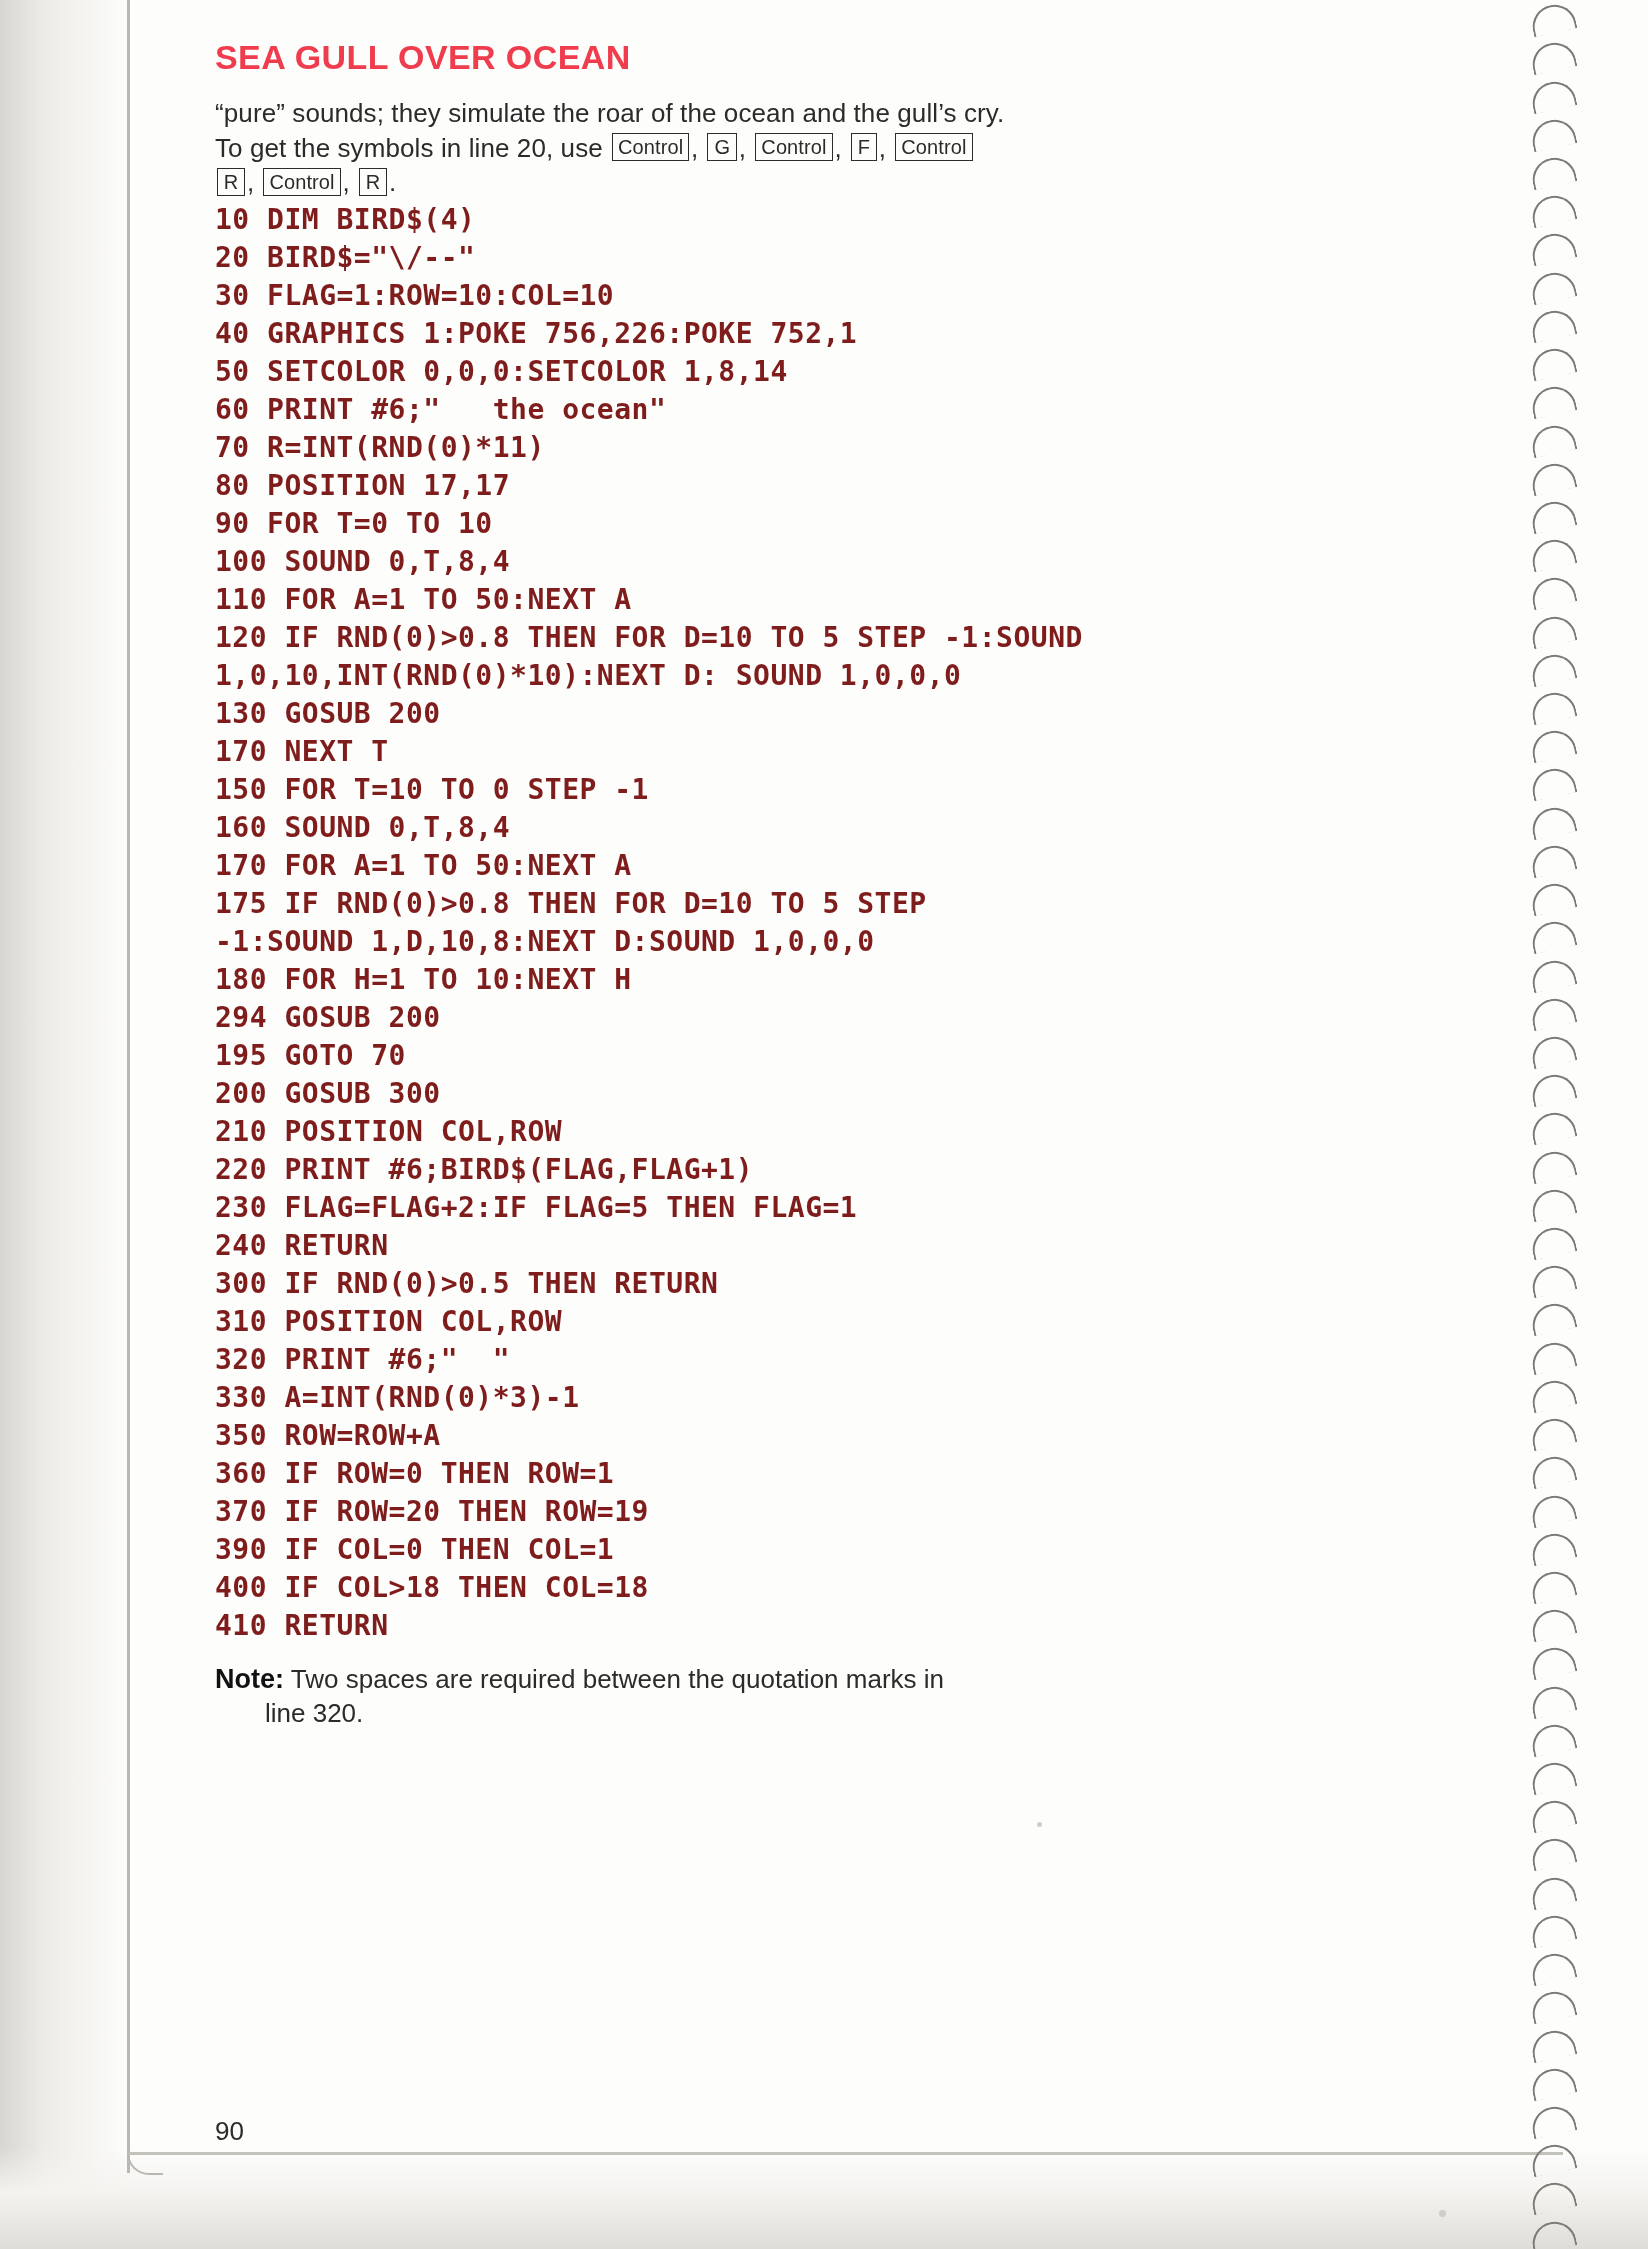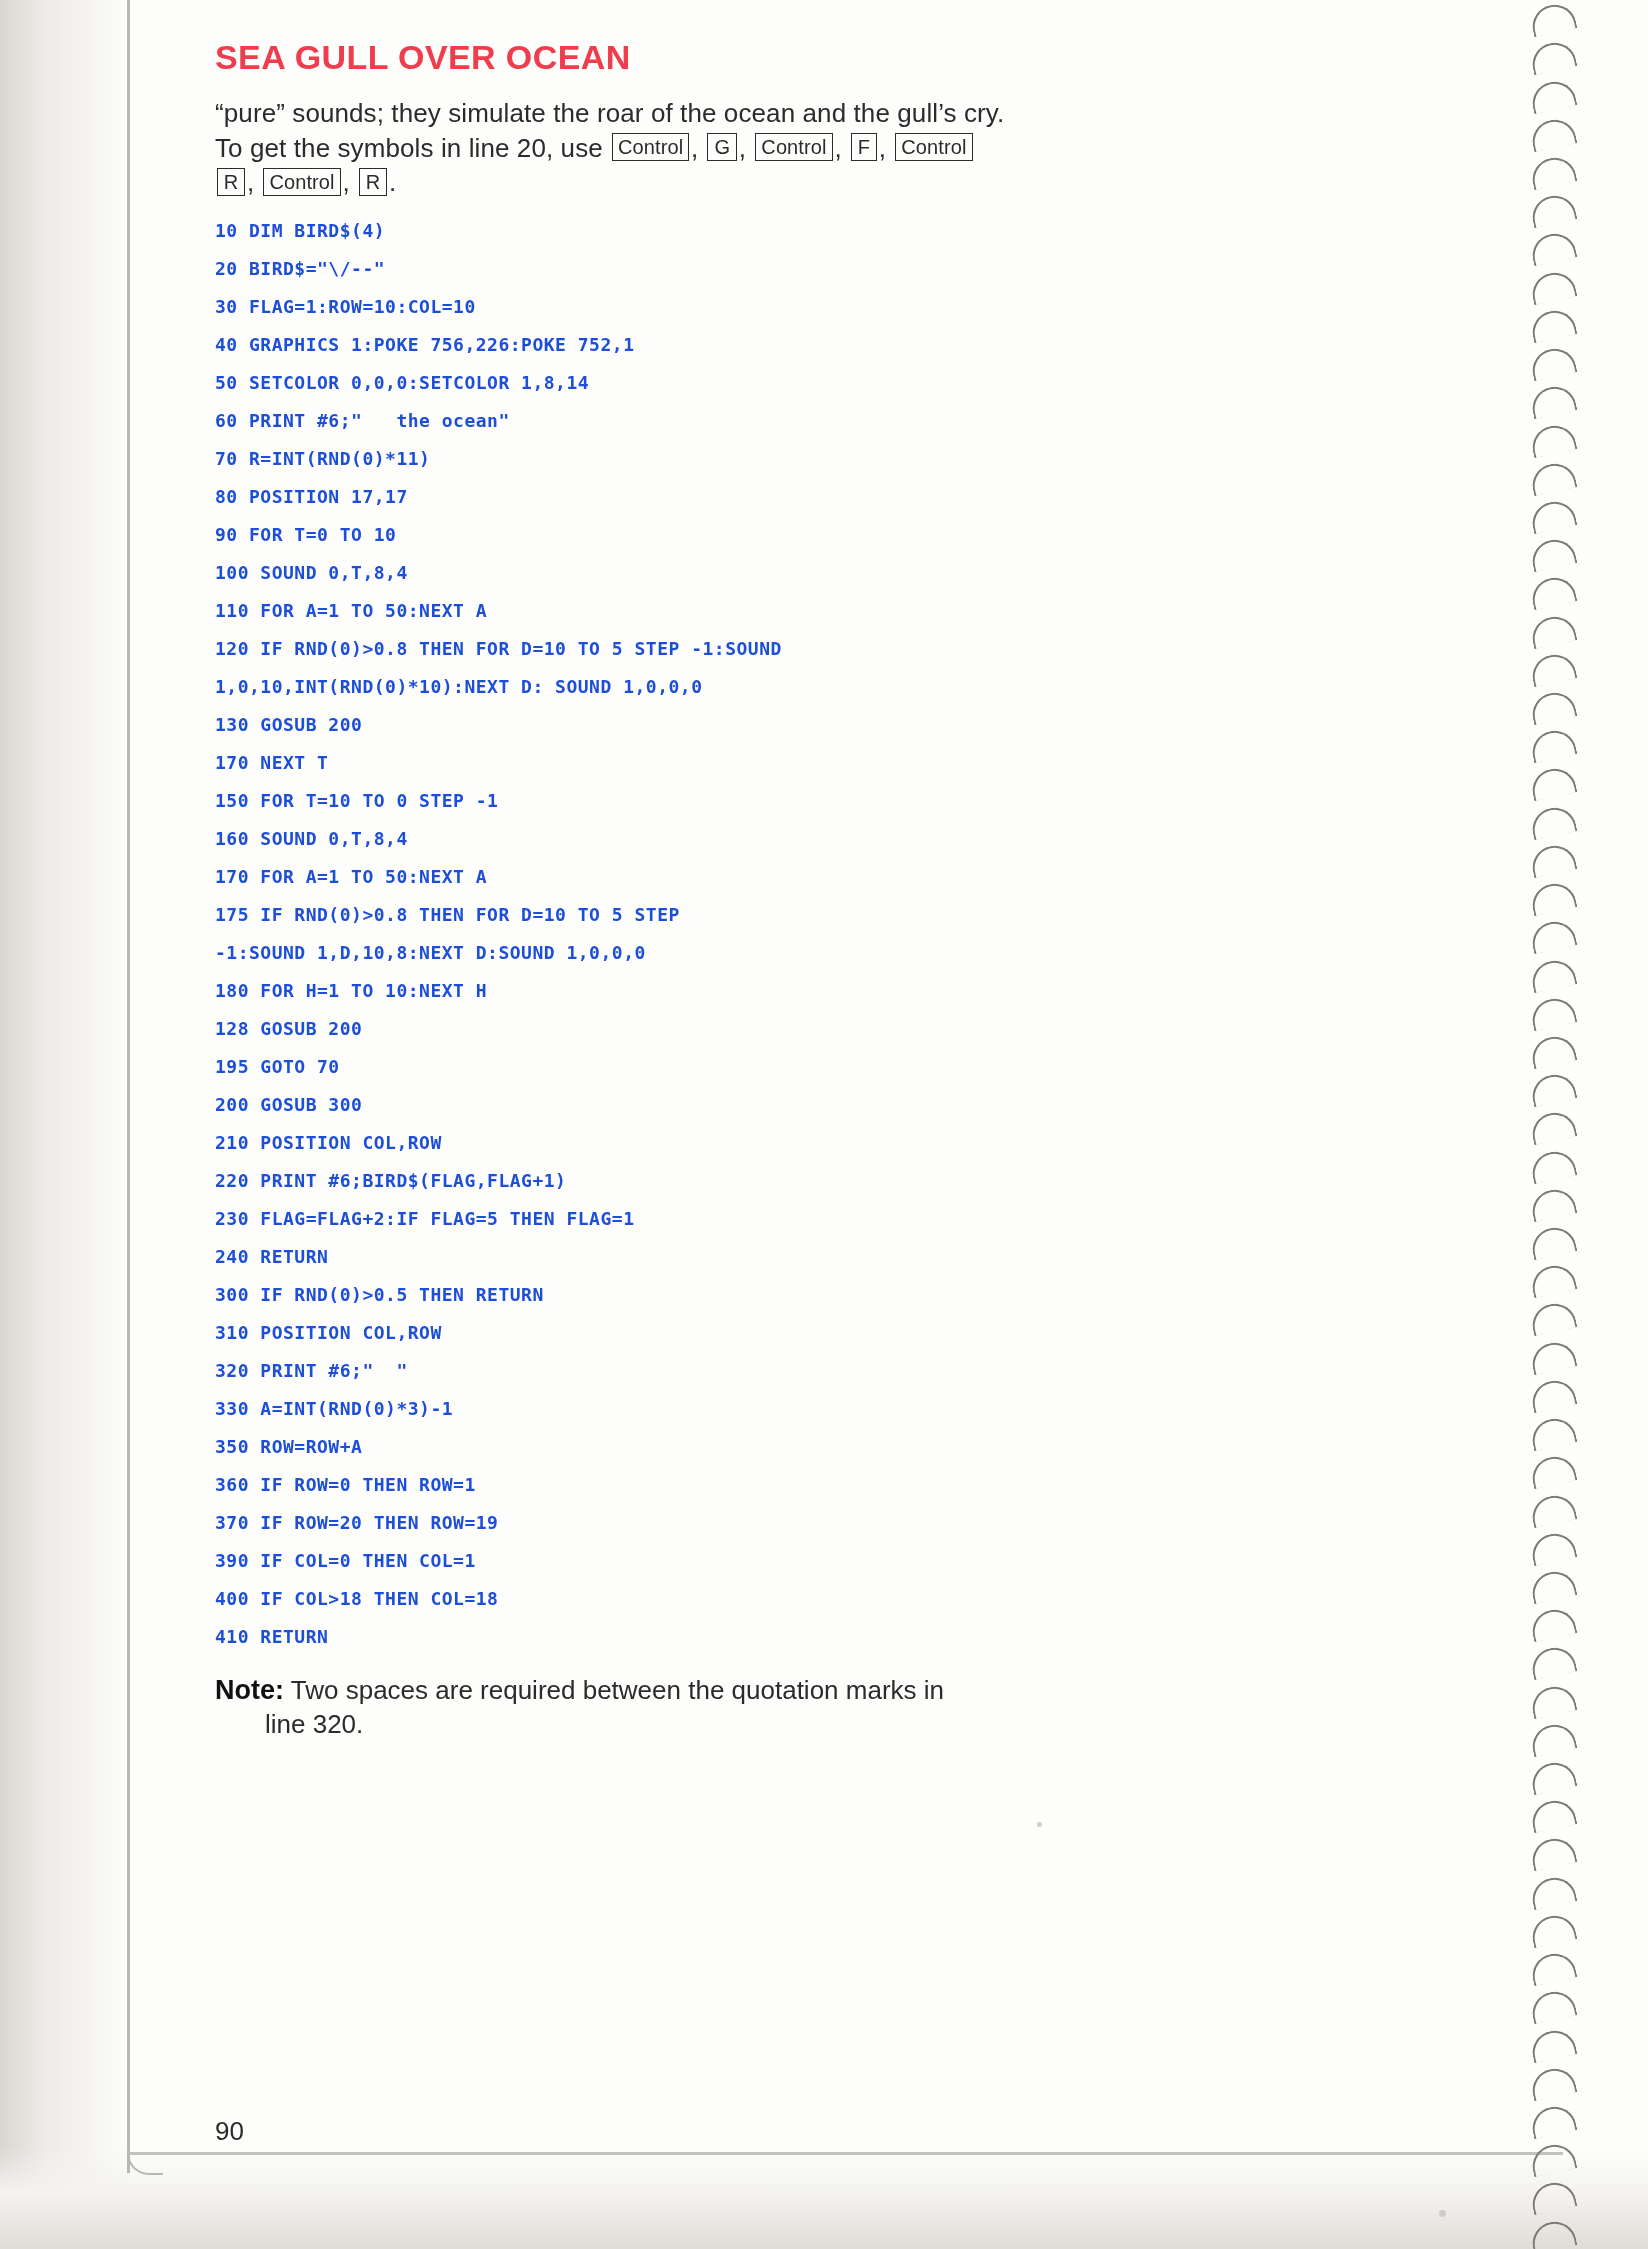--- a/index.html
+++ b/index.html
@@ -109,25 +109,25 @@
     margin: 0 1.7px;
     font-size: 20px;
     line-height: 26px;
     vertical-align: 2.6px;
     font-family: "Liberation Sans", sans-serif;
   }
   .keycap.narrow { padding: 0 6px; }
 
   
   #listing {
-    margin-top: 12px;
+    margin-top: 1px;
     font-family: "DejaVu Sans Mono", monospace;
     font-weight: bold;
-    font-size: 18px;
-    color: #1d4ed8;
+    font-size: 28px;
+    color: #7f1d1d;
     letter-spacing: 0.5px;
   }
   #listing .line {
     height: 38px;
     white-space: pre;
     line-height: 38px;
   }
 
   
   #note {
@@ -270,21 +270,21 @@
         <div class="line">120 IF RND(0)&gt;0.8 THEN FOR D=10 TO 5 STEP -1:SOUND</div>
         <div class="line">1,0,10,INT(RND(0)*10):NEXT D: SOUND 1,0,0,0</div>
         <div class="line">130 GOSUB 200</div>
         <div class="line">170 NEXT T</div>
         <div class="line">150 FOR T=10 TO 0 STEP -1</div>
         <div class="line">160 SOUND 0,T,8,4</div>
         <div class="line">170 FOR A=1 TO 50:NEXT A</div>
         <div class="line">175 IF RND(0)&gt;0.8 THEN FOR D=10 TO 5 STEP</div>
         <div class="line">-1:SOUND 1,D,10,8:NEXT D:SOUND 1,0,0,0</div>
         <div class="line">180 FOR H=1 TO 10:NEXT H</div>
-        <div class="line">128 GOSUB 200</div>
+        <div class="line">294 GOSUB 200</div>
         <div class="line">195 GOTO 70</div>
         <div class="line">200 GOSUB 300</div>
         <div class="line">210 POSITION COL,ROW</div>
         <div class="line">220 PRINT #6;BIRD$(FLAG,FLAG+1)</div>
         <div class="line">230 FLAG=FLAG+2:IF FLAG=5 THEN FLAG=1</div>
         <div class="line">240 RETURN</div>
         <div class="line">300 IF RND(0)&gt;0.5 THEN RETURN</div>
         <div class="line">310 POSITION COL,ROW</div>
         <div class="line">320 PRINT #6;"  "</div>
         <div class="line">330 A=INT(RND(0)*3)-1</div>

